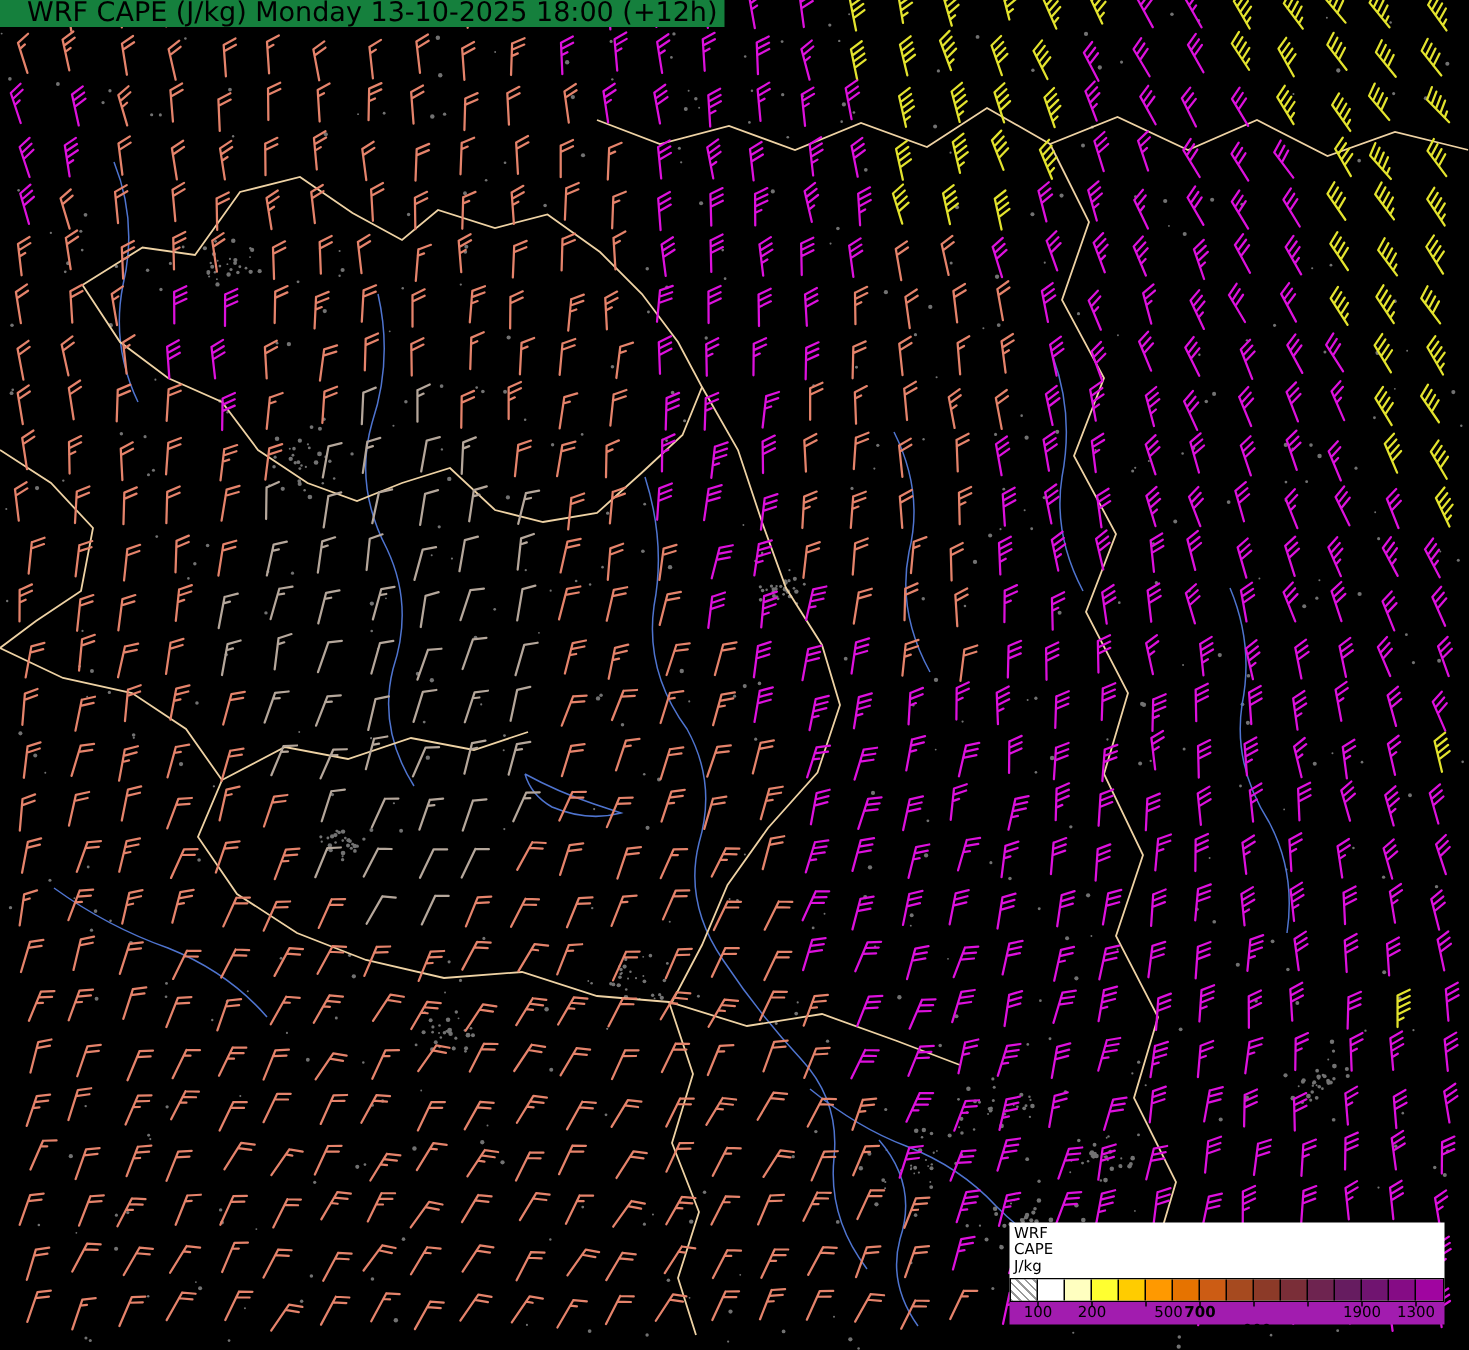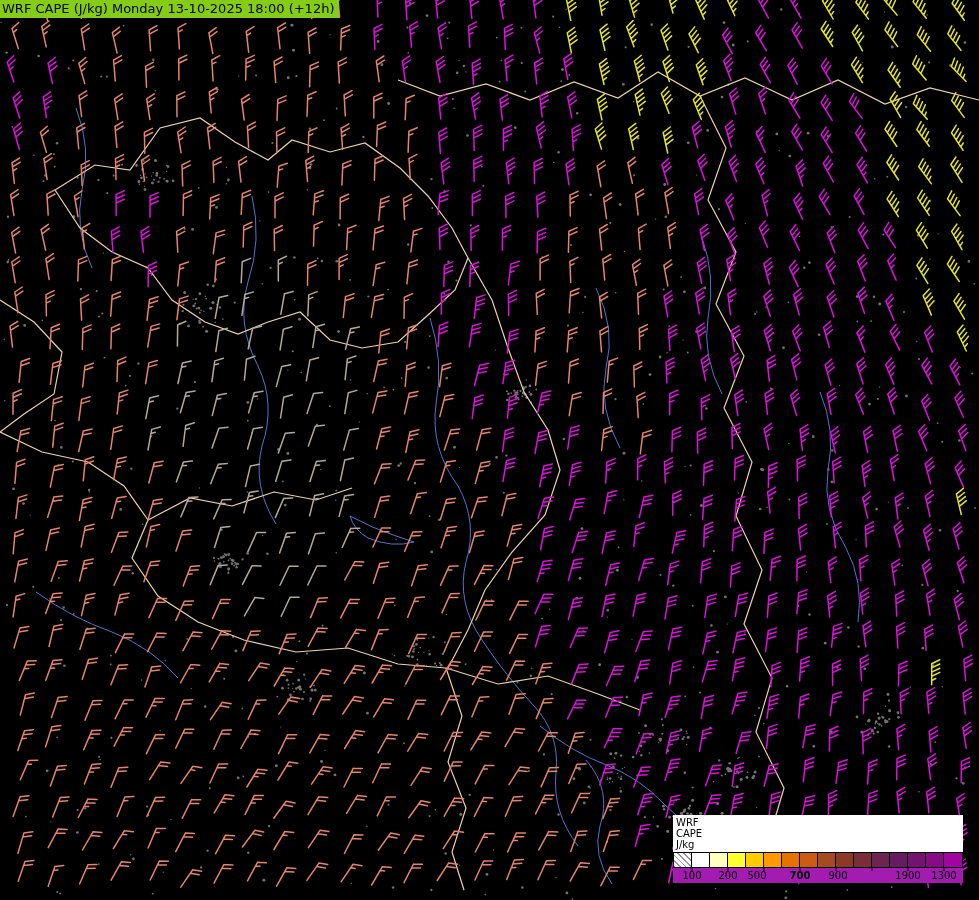--- a/index.html
+++ b/index.html
@@ -2,22 +2,22 @@
 <html><head>
 <meta charset="utf-8">
 <style>
   * { margin:0; padding:0; box-sizing:border-box; }
   html,body { width:979px; height:900px; overflow:hidden; background:#000; }
   body { font-family:"DejaVu Sans", sans-serif; }
   .map-root { position:relative; width:979px; height:900px; background:#000; }
   #map-svg { position:absolute; left:0; top:0; }
   .titles { position:absolute; top:0; left:0; z-index:5; }
   .title-line {
-    display:table; background:#84cc16; color:#000;
-    font-size:13px; line-height:15px; padding:1px 5px 2px 2px; white-space:nowrap;
+    display:table; background:#15803d; color:#000;
+    font-size:18px; line-height:15px; padding:1px 5px 2px 18px; white-space:nowrap;
   }
   .legend {
     position:absolute; right:16px; bottom:17px; z-index:5;
     display:flex; align-items:stretch;flex-direction:column;
   }
   .legend-label-block {
     background:#fff; color:#000; font-size:10px; line-height:11px;
     padding:2px 4px 2px 3px;
   }
   .legend-body { display:flex; flex-direction:column; }
@@ -1759,25 +1759,25 @@
           <div class="swatch" style="background: rgb(112, 20, 112);"></div>
           <div class="swatch" style="background: rgb(133, 12, 133);"></div>
           <div class="swatch" style="background: rgb(160, 5, 160);"></div>
         </div>
       <div class="legend-tick-row" id="legend-ticks">
           <span class="tick-mark" style="left: 19px;"></span>
           <span class="tick-label" style="left: 19px;">100</span>
           <span class="tick-mark" style="left: 55px;"></span>
           <span class="tick-label" style="left: 55px;">200</span>
           <span class="tick-mark" style="left: 91px;"></span>
-          <span class="tick-label" style="left: 84px; text-align: center;">500</span>
+          <span class="tick-label" style="left: 106px; text-align: center;">500</span>
           <span class="tick-mark" style="left: 127px;"></span>
           <span class="tick-label" style="left: 127px; font-weight: bold;">700</span>
           <span class="tick-mark" style="left: 163px;"></span>
-          <span class="tick-label" style="left: 165px;">900</span>
+          <span class="tick-label" style="left: 165px; margin-top: 12px;">900</span>
           <span class="tick-mark" style="left: 199px;"></span>
           <span class="tick-label" style="left: 199px; margin-top: 28px;">1100</span>
           <span class="tick-mark" style="left: 235px;"></span>
           <span class="tick-label" style="left: 235px;">1900</span>
           <span class="tick-mark" style="left: 271px;"></span>
           <span class="tick-label" style="left: 271px;">1300</span>
         </div>
     </div>
   </div>
 </div>

